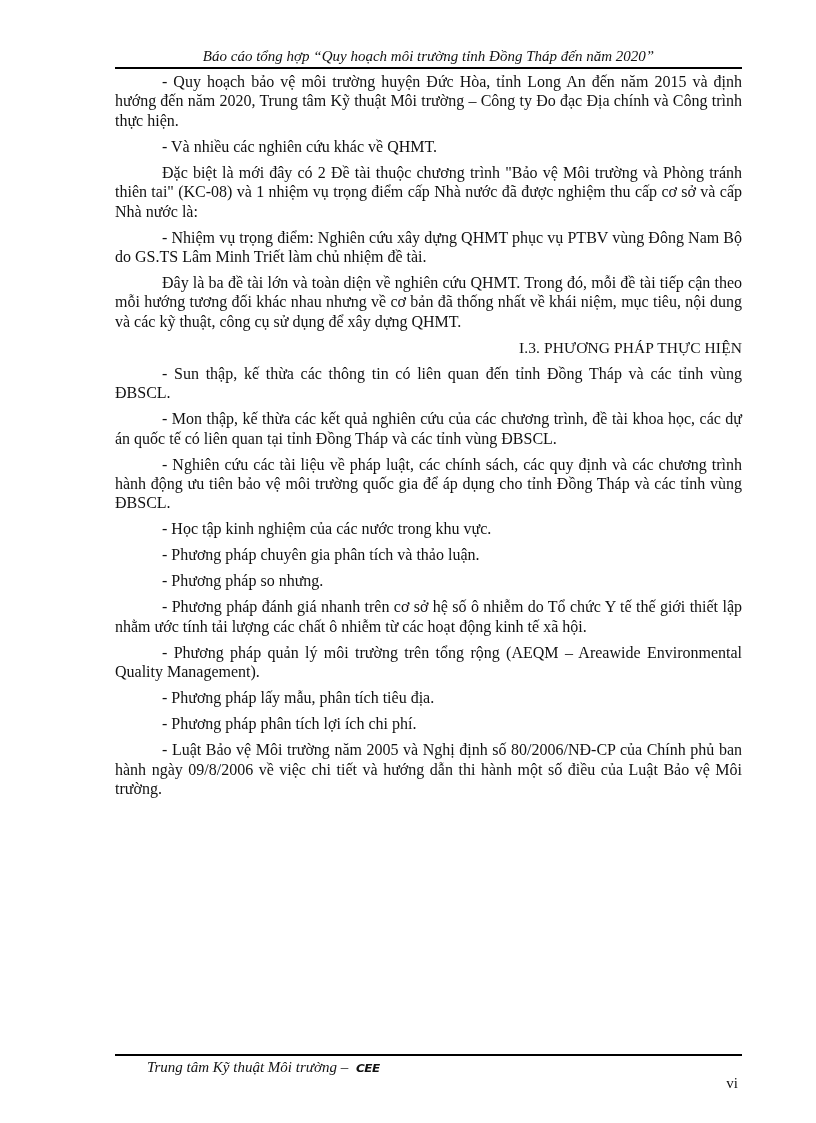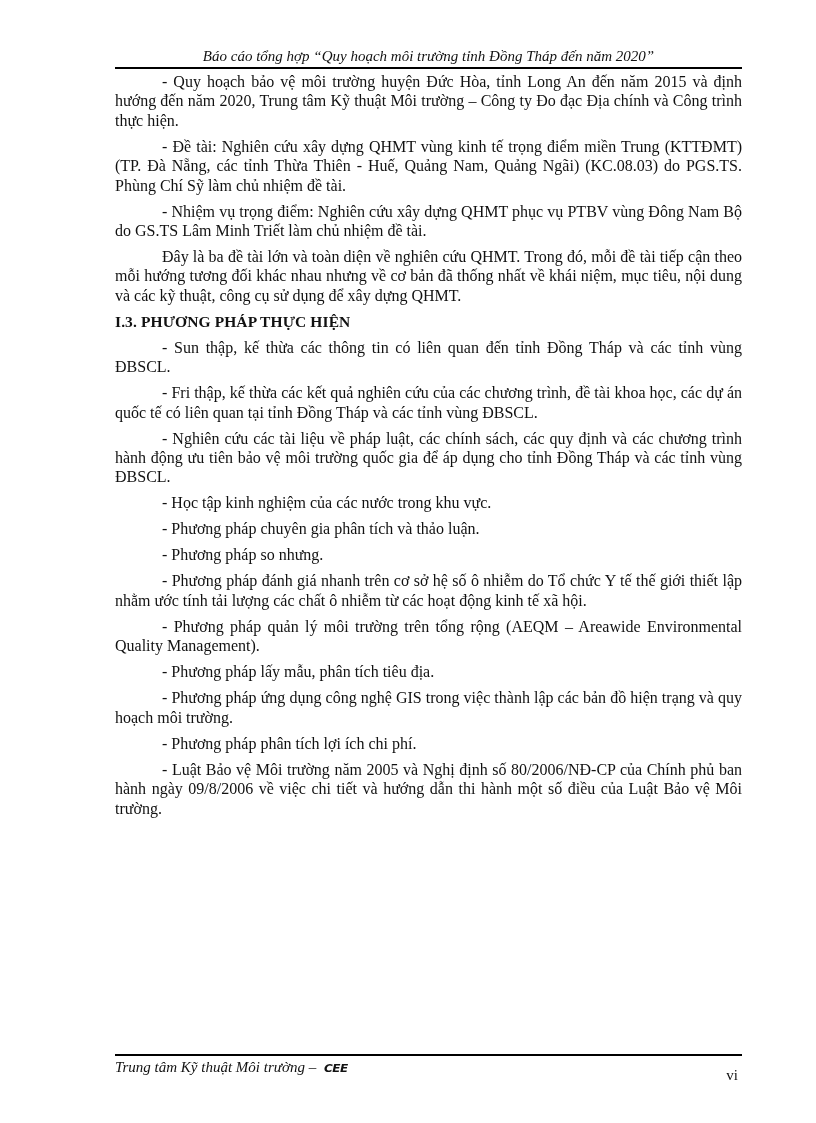--- a/index.html
+++ b/index.html
@@ -4,51 +4,51 @@
 <style>
   html, body { margin: 0; padding: 0; background: #ffffff; }
   body { width: 816px; height: 1123px; position: relative; overflow: hidden;
          font-family: "Liberation Serif", "DejaVu Serif", serif; color: #111; }
   .page { position: absolute; left: 115px; top: 0; width: 627px; height: 800px; }
   .running-header { position: absolute; top: 47px; left: 0; width: 627px; text-align: center;
          font-style: italic; font-size: 15px; line-height: 18px; }
   .header-rule { position: absolute; top: 67px; left: 0; width: 627px; height: 0; border-top: 2px solid #000; }
   .body { position: absolute; top: 72px; left: 0; width: 627px; font-size: 16px; line-height: 19.4px; }
   .p { margin: 0 0 6.6px 0; text-align: justify; text-indent: 47px; }
-  .h { margin: 0 0 6.6px 0; font-weight: bold; font-size: 15.5px; letter-spacing: 0.1px; }
+  .h { margin: 0 0 6.6px 0; font-weight: normal; font-size: 15.5px; letter-spacing: 0.1px; text-align: right; }
   .footer-rule { position: absolute; top: 1054px; left: 0; width: 627px; height: 0; border-top: 2px solid #000; }
   .footer { position: absolute; top: 1058px; left: 0; width: 627px; font-size: 15px; line-height: 18px; }
-  .footer-left { font-style: italic; }
+  .footer-left { font-style: italic; margin-left: 32px; }
   .logo { font-family: "DejaVu Sans", sans-serif; font-weight: bold; font-style: italic;
           font-size: 12px; letter-spacing: -0.5px; display: inline-block; transform: scaleY(0.9); margin-left: 4px; }
-  .footer-right { position: absolute; right: 4px; top: 8px; }
+  .footer-right { position: absolute; right: 4px; top: 16px; }
 </style>
 </head>
 <body>
 
 <div class="page">
   <div class="running-header">Báo cáo tổng hợp “Quy hoạch môi trường tỉnh Đồng Tháp đến năm 2020”</div>
   <div class="header-rule"></div>
 
   <div class="body">
     <p class="p">- Quy hoạch bảo vệ môi trường huyện Đức Hòa, tỉnh Long An đến năm 2015 và định hướng đến năm 2020, Trung tâm Kỹ thuật Môi trường – Công ty Đo đạc Địa chính và Công trình thực hiện.</p>
-    <p class="p">- Đề tài: Nghiên cứu xây dựng QHMT vùng kinh tế trọng điểm miền Trung (KTTĐMT) (TP. Đà Nẵng, các tỉnh Thừa Thiên - Huế, Quảng Nam, Quảng Ngãi) (KC.08.03) do PGS.TS. Phùng Chí Sỹ làm chủ nhiệm đề tài.</p>
+    <p class="p">- Và nhiều các nghiên cứu khác về QHMT.</p>
+    <p class="p">Đặc biệt là mới đây có 2 Đề tài thuộc chương trình "Bảo vệ Môi trường và Phòng tránh thiên tai" (KC-08) và 1 nhiệm vụ trọng điểm cấp Nhà nước đã được nghiệm thu cấp cơ sở và cấp Nhà nước là:</p>
     <p class="p">- Nhiệm vụ trọng điểm: Nghiên cứu xây dựng QHMT phục vụ PTBV vùng Đông Nam Bộ do GS.TS Lâm Minh Triết làm chủ nhiệm đề tài.</p>
     <p class="p">Đây là ba đề tài lớn và toàn diện về nghiên cứu QHMT. Trong đó, mỗi đề tài tiếp cận theo mỗi hướng tương đối khác nhau nhưng về cơ bản đã thống nhất về khái niệm, mục tiêu, nội dung và các kỹ thuật, công cụ sử dụng để xây dựng QHMT.</p>
     <h2 class="h">I.3. PHƯƠNG PHÁP THỰC HIỆN</h2>
     <p class="p">- Sun thập, kế thừa các thông tin có liên quan đến tỉnh Đồng Tháp và các tỉnh vùng ĐBSCL.</p>
-    <p class="p">- Fri thập, kế thừa các kết quả nghiên cứu của các chương trình, đề tài khoa học, các dự án quốc tế có liên quan tại tỉnh Đồng Tháp và các tỉnh vùng ĐBSCL.</p>
+    <p class="p">- Mon thập, kế thừa các kết quả nghiên cứu của các chương trình, đề tài khoa học, các dự án quốc tế có liên quan tại tỉnh Đồng Tháp và các tỉnh vùng ĐBSCL.</p>
     <p class="p">- Nghiên cứu các tài liệu về pháp luật, các chính sách, các quy định và các chương trình hành động ưu tiên bảo vệ môi trường quốc gia để áp dụng cho tỉnh Đồng Tháp và các tỉnh vùng ĐBSCL.</p>
     <p class="p">- Học tập kinh nghiệm của các nước trong khu vực.</p>
     <p class="p">- Phương pháp chuyên gia phân tích và thảo luận.</p>
     <p class="p">- Phương pháp so nhưng.</p>
     <p class="p">- Phương pháp đánh giá nhanh trên cơ sở hệ số ô nhiễm do Tổ chức Y tế thế giới thiết lập nhằm ước tính tải lượng các chất ô nhiễm từ các hoạt động kinh tế xã hội.</p>
     <p class="p">- Phương pháp quản lý môi trường trên tổng rộng (AEQM – Areawide Environmental Quality Management).</p>
     <p class="p">- Phương pháp lấy mẫu, phân tích tiêu địa.</p>
-    <p class="p">- Phương pháp ứng dụng công nghệ GIS trong việc thành lập các bản đồ hiện trạng và quy hoạch môi trường.</p>
     <p class="p">- Phương pháp phân tích lợi ích chi phí.</p>
     <p class="p">- Luật Bảo vệ Môi trường năm 2005 và Nghị định số 80/2006/NĐ-CP của Chính phủ ban hành ngày 09/8/2006 về việc  chi tiết và hướng dẫn thi hành một số điều của Luật Bảo vệ Môi trường.</p>
   </div>
 
   <div class="footer-rule"></div>
   <div class="footer">
     <span class="footer-left">Trung tâm Kỹ thuật Môi trường – </span><span class="logo">CEE</span>
     <span class="footer-right">vi</span>
   </div>
 </div>

